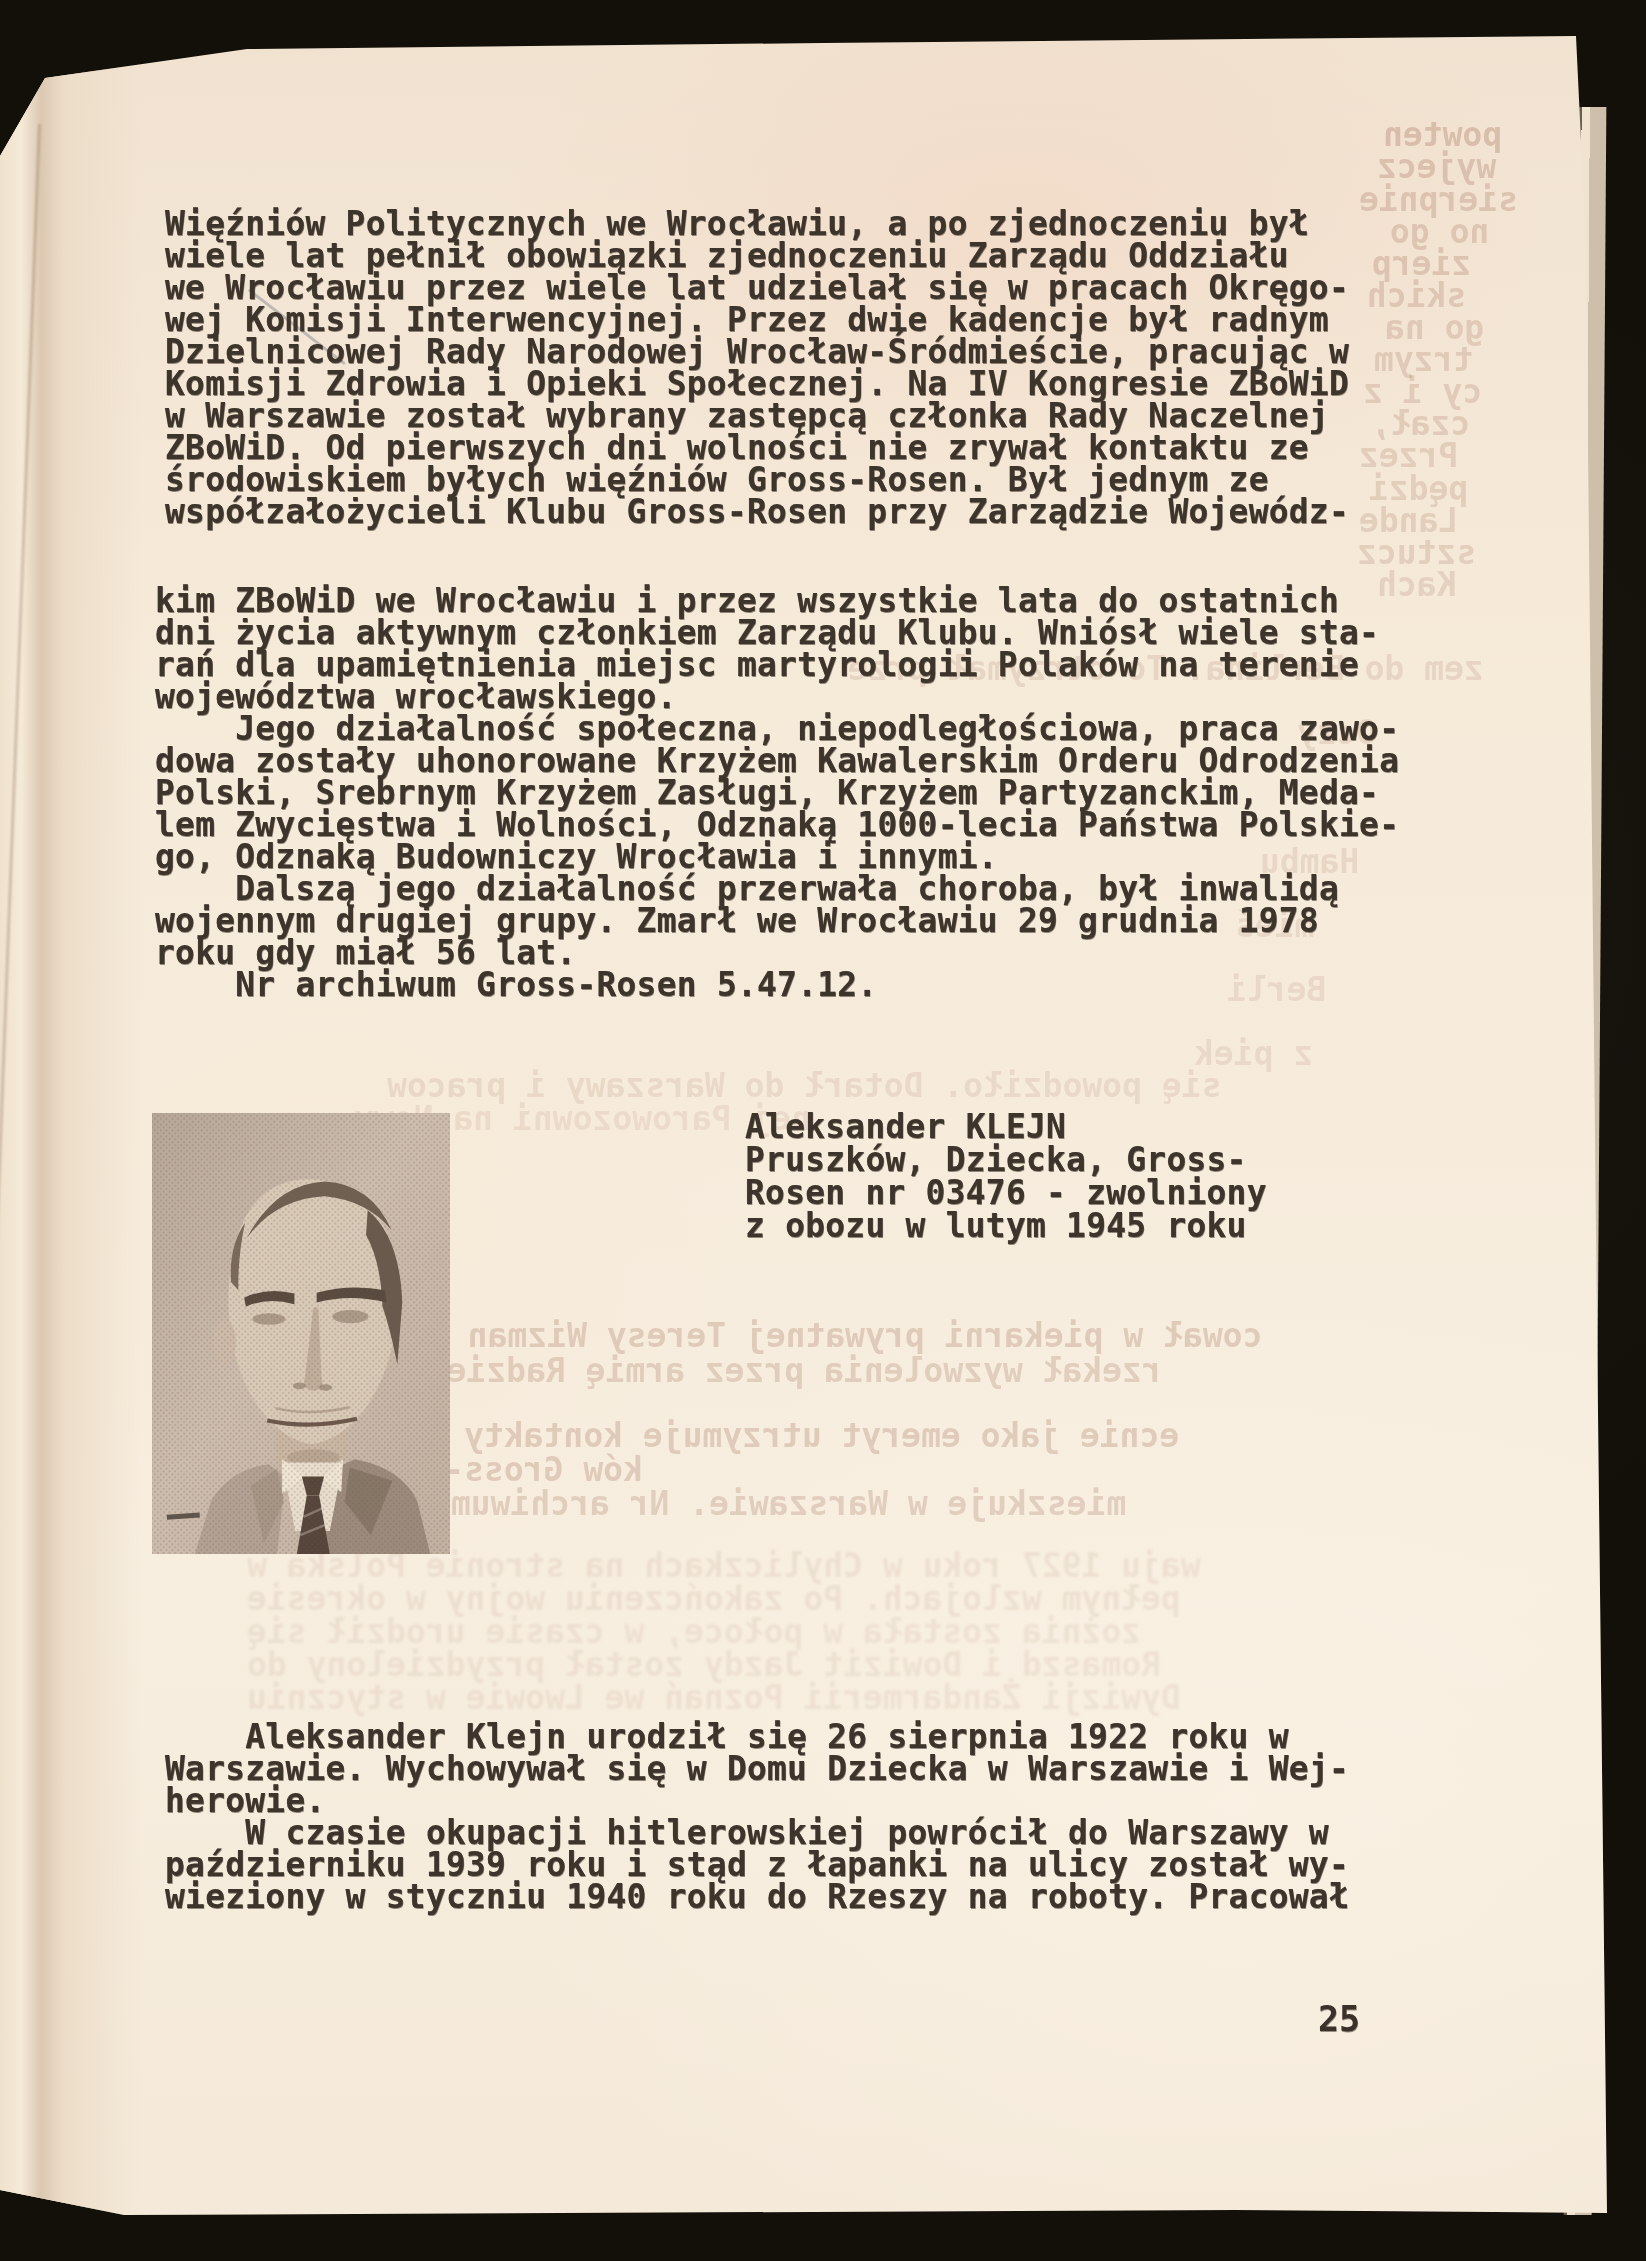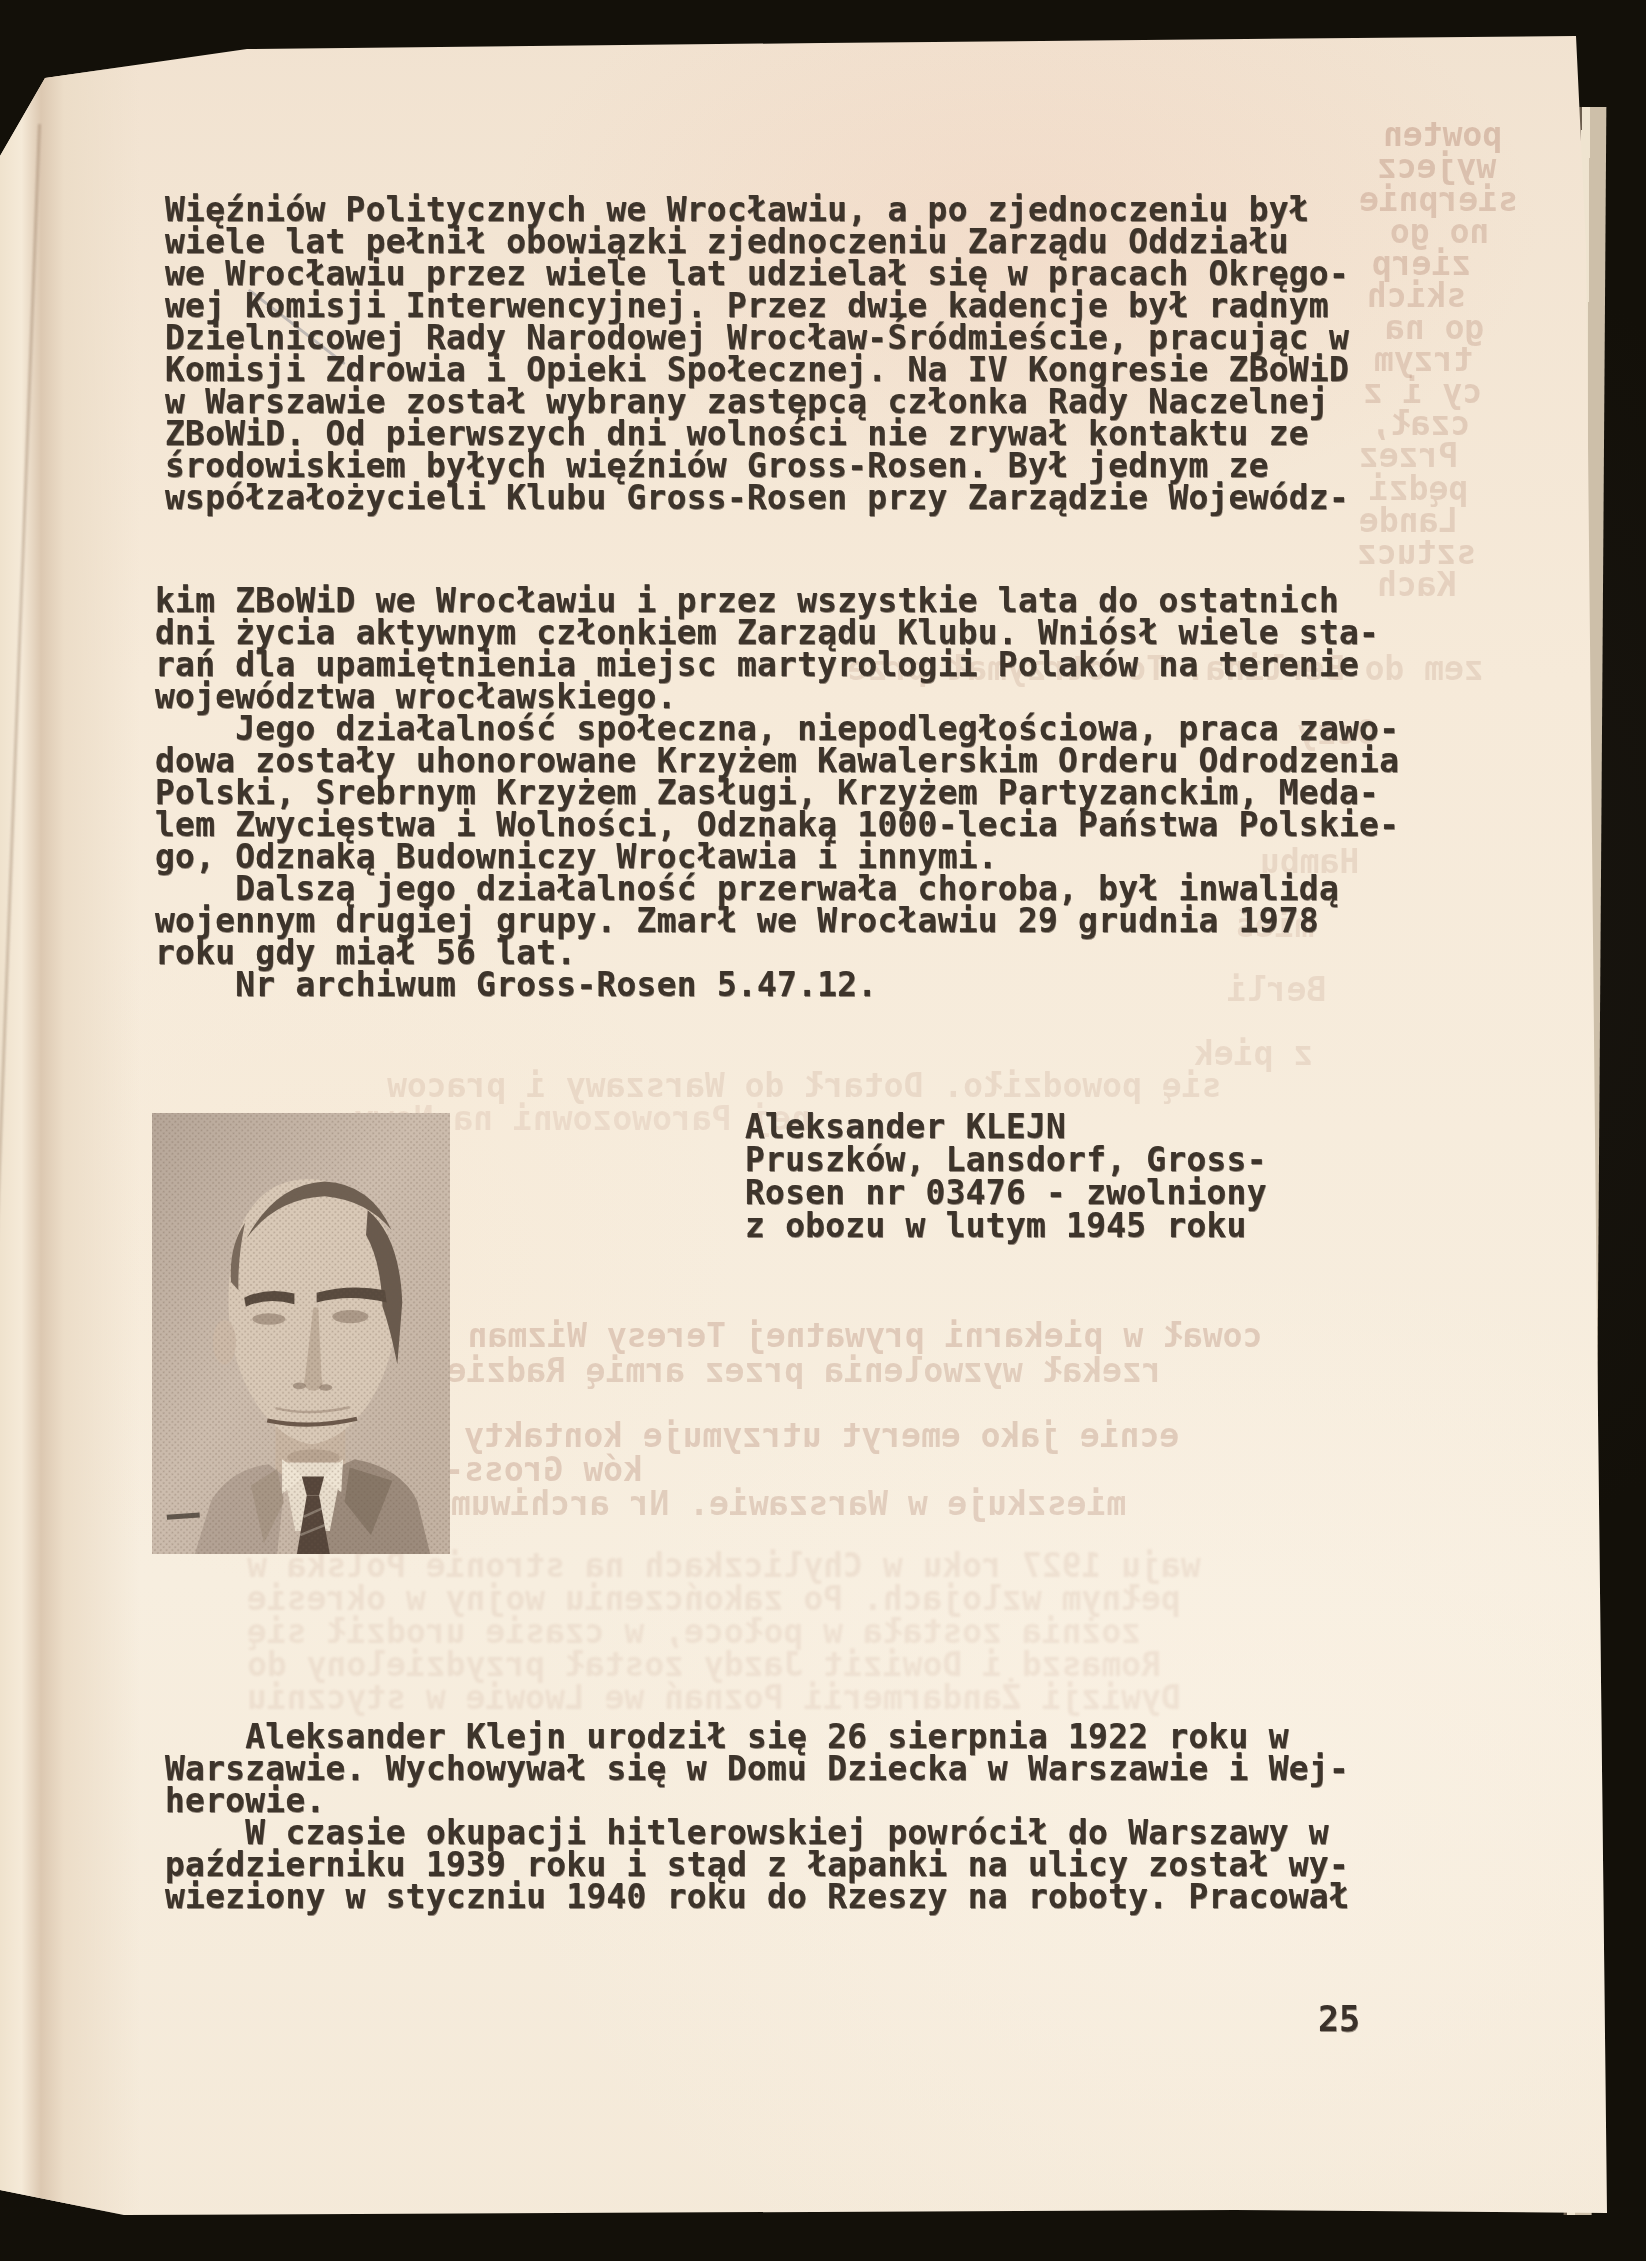--- a/index.html
+++ b/index.html
@@ -95,21 +95,21 @@
     <div class="bleed" style="left:325px;top:1416px;opacity:.26">ecnie jako emeryt utrzymuje kontakty ze Gro</div>
     <div class="bleed" style="left:325px;top:1450px;opacity:.26">ków Gross-Rosen.</div>
     <div class="bleed" style="left:272px;top:1484px;opacity:.24">mieszkuje w Warszawie. Nr archiwum Gross-Ro</div>
     <div class="bleed lower" style="left:247px;top:1546px;opacity:.11">waju 1927 roku w Chyliczkach na stronie Polska w</div>
     <div class="bleed lower" style="left:247px;top:1579px;opacity:.11">pełnym wzlojach. Po zakończeniu wojny w okresie</div>
     <div class="bleed lower" style="left:247px;top:1612px;opacity:.10">zożnia została w połoce, w czasie urodził się</div>
     <div class="bleed lower" style="left:247px;top:1645px;opacity:.10">Romaszd i Dowizit Jazdy został przydzielony do</div>
     <div class="bleed lower" style="left:247px;top:1678px;opacity:.10">Dywizji Żandarmerii Poznań we Lwowie w styczniu</div>
   </div>
 
-  <div class="tblock" style="left:165px; top:194px;">
+  <div class="tblock" style="left:165px; top:208px;">
     <div class="tline">Więźniów Politycznych we Wrocławiu, a po zjednoczeniu był</div>
     <div class="tline">wiele lat pełnił obowiązki zjednoczeniu Zarządu Oddziału</div>
     <div class="tline">we Wrocławiu przez wiele lat udzielał się w pracach Okręgo-</div>
     <div class="tline">wej Komisji Interwencyjnej. Przez dwie kadencje był radnym</div>
     <div class="tline">Dzielnicowej Rady Narodowej Wrocław-Śródmieście, pracując w</div>
     <div class="tline">Komisji Zdrowia i Opieki Społecznej. Na IV Kongresie ZBoWiD</div>
     <div class="tline">w Warszawie został wybrany zastępcą członka Rady Naczelnej</div>
     <div class="tline">ZBoWiD. Od pierwszych dni wolności nie zrywał kontaktu ze</div>
     <div class="tline">środowiskiem byłych więźniów Gross-Rosen. Był jednym ze</div>
     <div class="tline">współzałożycieli Klubu Gross-Rosen przy Zarządzie Wojewódz-</div>
@@ -175,21 +175,21 @@
       <path d="M188,464 L203,464 L216,535 L176,535 Z" fill="#55453a"></path>
       <line x1="184" y1="490" x2="210" y2="478" stroke="rgba(230,220,205,0.35)" stroke-width="3"></line>
       <line x1="180" y1="512" x2="212" y2="499" stroke="rgba(230,220,205,0.35)" stroke-width="3"></line>
       <rect x="18" y="486" width="40" height="6" fill="#5f554b" transform="rotate(-4 38 489)"></rect>
     </g>
     <rect width="362" height="535" fill="url(#ht)"></rect>
   </svg>
 
   <div class="tblock cap-block" style="left:745px; top:1110px;">
     <div class="tline">Aleksander KLEJN</div>
-    <div class="tline">Pruszków, Lansdorf, Gross-</div>
+    <div class="tline">Pruszków, Dziecka, Gross-</div>
     <div class="tline">Rosen nr 03476 - zwolniony</div>
     <div class="tline">z obozu w lutym 1945 roku</div>
   </div>
 
   <div class="tblock" style="left:165px; top:1721px;">
     <div class="tline">    Aleksander Klejn urodził się 26 sierpnia 1922 roku w</div>
     <div class="tline">Warszawie. Wychowywał się w Domu Dziecka w Warszawie i Wej-</div>
     <div class="tline">herowie.</div>
     <div class="tline">    W czasie okupacji hitlerowskiej powrócił do Warszawy w</div>
     <div class="tline">październiku 1939 roku i stąd z łapanki na ulicy został wy-</div>

